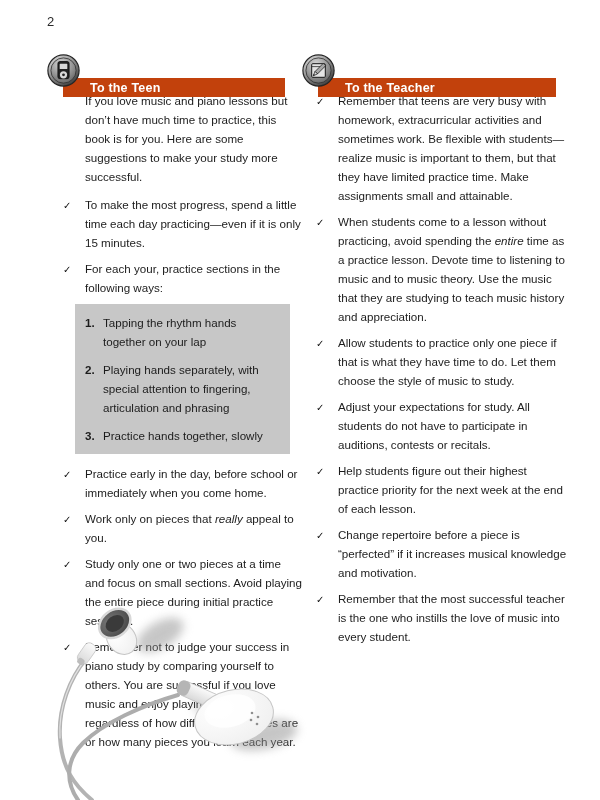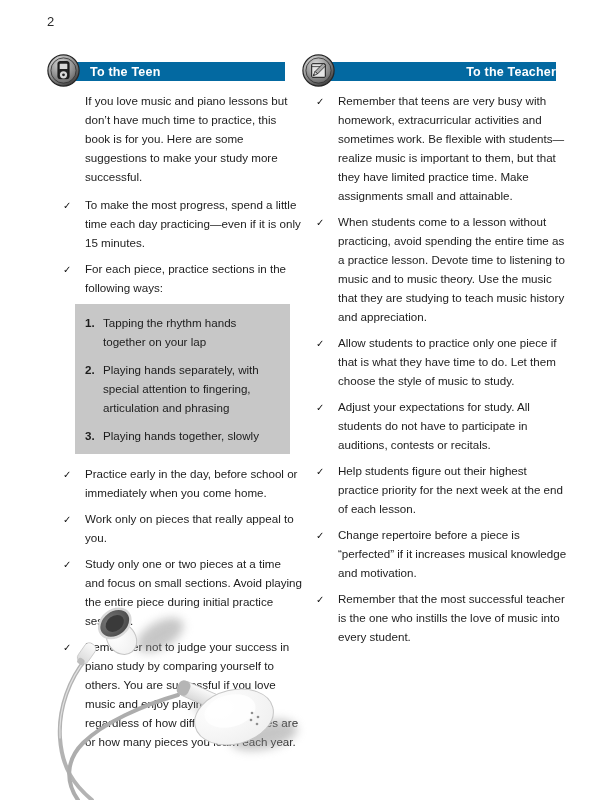--- a/index.html
+++ b/index.html
@@ -5,36 +5,36 @@
   html,body{margin:0;padding:0;background:#ffffff;}
   #page{
     position:relative;width:600px;height:800px;background:#fff;overflow:hidden;
     font-family:"Liberation Sans","DejaVu Sans",sans-serif;color:#1c1c1c;
   }
   .page-number{position:absolute;left:47px;top:14px;font-size:13px;color:#2a2a2a;}
 
   
   .col-header{position:absolute;height:34px;}
   .col-header .bar{
-    position:absolute;top:8px;height:19px;background:#0369a1;
+    position:absolute;top:24px;height:19px;background:#c2410c;
     display:flex;align-items:center;
   }
   .col-header .bar span{
     color:#ffffff;font-weight:bold;font-size:12.5px;letter-spacing:.2px;padding-left:27px;
     white-space:nowrap;
   }
   .badge{position:absolute;left:0;top:0;width:33px;height:33px;z-index:2;}
 
   
   .col{position:absolute;font-size:11.6px;line-height:19px;}
   .intro{margin:0 0 9px 22px;}
   .bullet{display:flex;margin-bottom:7px;}
   .bullet .marker{flex:0 0 22px;font-size:10px;padding-top:1px;color:#111;}
   .bullet .btext{flex:1;}
-  .em{}
+  .em{font-style:italic;}
 
   
   .practice-box{
     background:#c7c7c7;margin:4px 13px 10px 12px;padding:9px 8px 7px 10px;
   }
   .num-item{display:flex;margin-bottom:9px;}
   .num-item:last-child{margin-bottom:2px;}
   .num-item .marker{flex:0 0 18px;font-weight:bold;}
   .num-item .btext{flex:1;}
 
@@ -65,21 +65,21 @@
       <circle r="15.6" fill="url(#ring)" stroke="#262626" stroke-width="1.2"></circle>
       <circle r="12.6" fill="url(#inner)" stroke="#2e2e2e" stroke-width="0.8"></circle>
       <rect x="-5.6" y="-9" width="11.2" height="17.2" rx="2" fill="#232323" stroke="#0d0d0d" stroke-width="0.8"></rect>
       <rect x="-3.8" y="-6.7" width="7.6" height="5.3" rx="0.6" fill="#d9d9d9"></rect>
       <circle cy="4.3" r="3.6" fill="#d9d9d9"></circle>
       <circle cy="4.3" r="1.4" fill="#232323"></circle>
     </svg>
   </div>
 
   <div class="col-header" style="left:302px;top:54px;width:270px;">
-    <div class="bar" style="left:16px;width:238px;justify-content:flex-end;">
+    <div class="bar" style="left:16px;width:238px;">
       <span>To the Teacher</span>
     </div>
     <svg class="badge" viewBox="-16.5 -16.5 33 33">
       <circle r="15.6" fill="url(#ring)" stroke="#262626" stroke-width="1.2"></circle>
       <circle r="12.6" fill="url(#inner)" stroke="#2e2e2e" stroke-width="0.8"></circle>
       <g>
         <rect x="-6.8" y="-6.8" width="13.6" height="13.6" rx="1" fill="#e4e4e4" stroke="#161616" stroke-width="1"></rect>
         <line x1="-6.8" y1="-3.9" x2="6.8" y2="-3.9" stroke="#161616" stroke-width="0.7"></line>
         <g transform="rotate(45)">
           <rect x="-1.7" y="-8.4" width="3.4" height="11.5" fill="#a8a8a8" stroke="#1a1a1a" stroke-width="0.7"></rect>
@@ -92,35 +92,35 @@
 
   <div class="col" style="left:63px;top:91px;width:240px;">
     <p class="intro">If you love music and piano lessons but don’t have much time to practice, this book is for you.  Here are some suggestions to make your study more successful.</p>
     <div>
         <div class="bullet">
           <span class="marker">✓</span>
           <span class="btext"><span>To make the most progress, spend a little time each day practicing—even if it is only 15 minutes.</span></span>
         </div>
         <div class="bullet">
           <span class="marker">✓</span>
-          <span class="btext"><span>For each piece, practice sections in the following ways:</span></span>
+          <span class="btext"><span>For each your, practice sections in the following ways:</span></span>
         </div>
       </div>
     <div class="practice-box">
         <div class="num-item">
           <span class="marker">1.</span>
           <span class="btext"><span>Tapping the rhythm hands together on your lap</span></span>
         </div>
         <div class="num-item">
           <span class="marker">2.</span>
           <span class="btext"><span>Playing hands separately, with special attention to fingering, articulation and phrasing</span></span>
         </div>
         <div class="num-item">
           <span class="marker">3.</span>
-          <span class="btext"><span>Playing hands together, slowly</span></span>
+          <span class="btext"><span>Practice hands together, slowly</span></span>
         </div>
       </div>
     <div>
         <div class="bullet">
           <span class="marker">✓</span>
           <span class="btext"><span>Practice early in the day, before school or immediately when you come home.</span></span>
         </div>
         <div class="bullet">
           <span class="marker">✓</span>
           <span class="btext"><span>Work only on pieces that </span><span class="em">really</span><span> appeal to you.</span></span>

